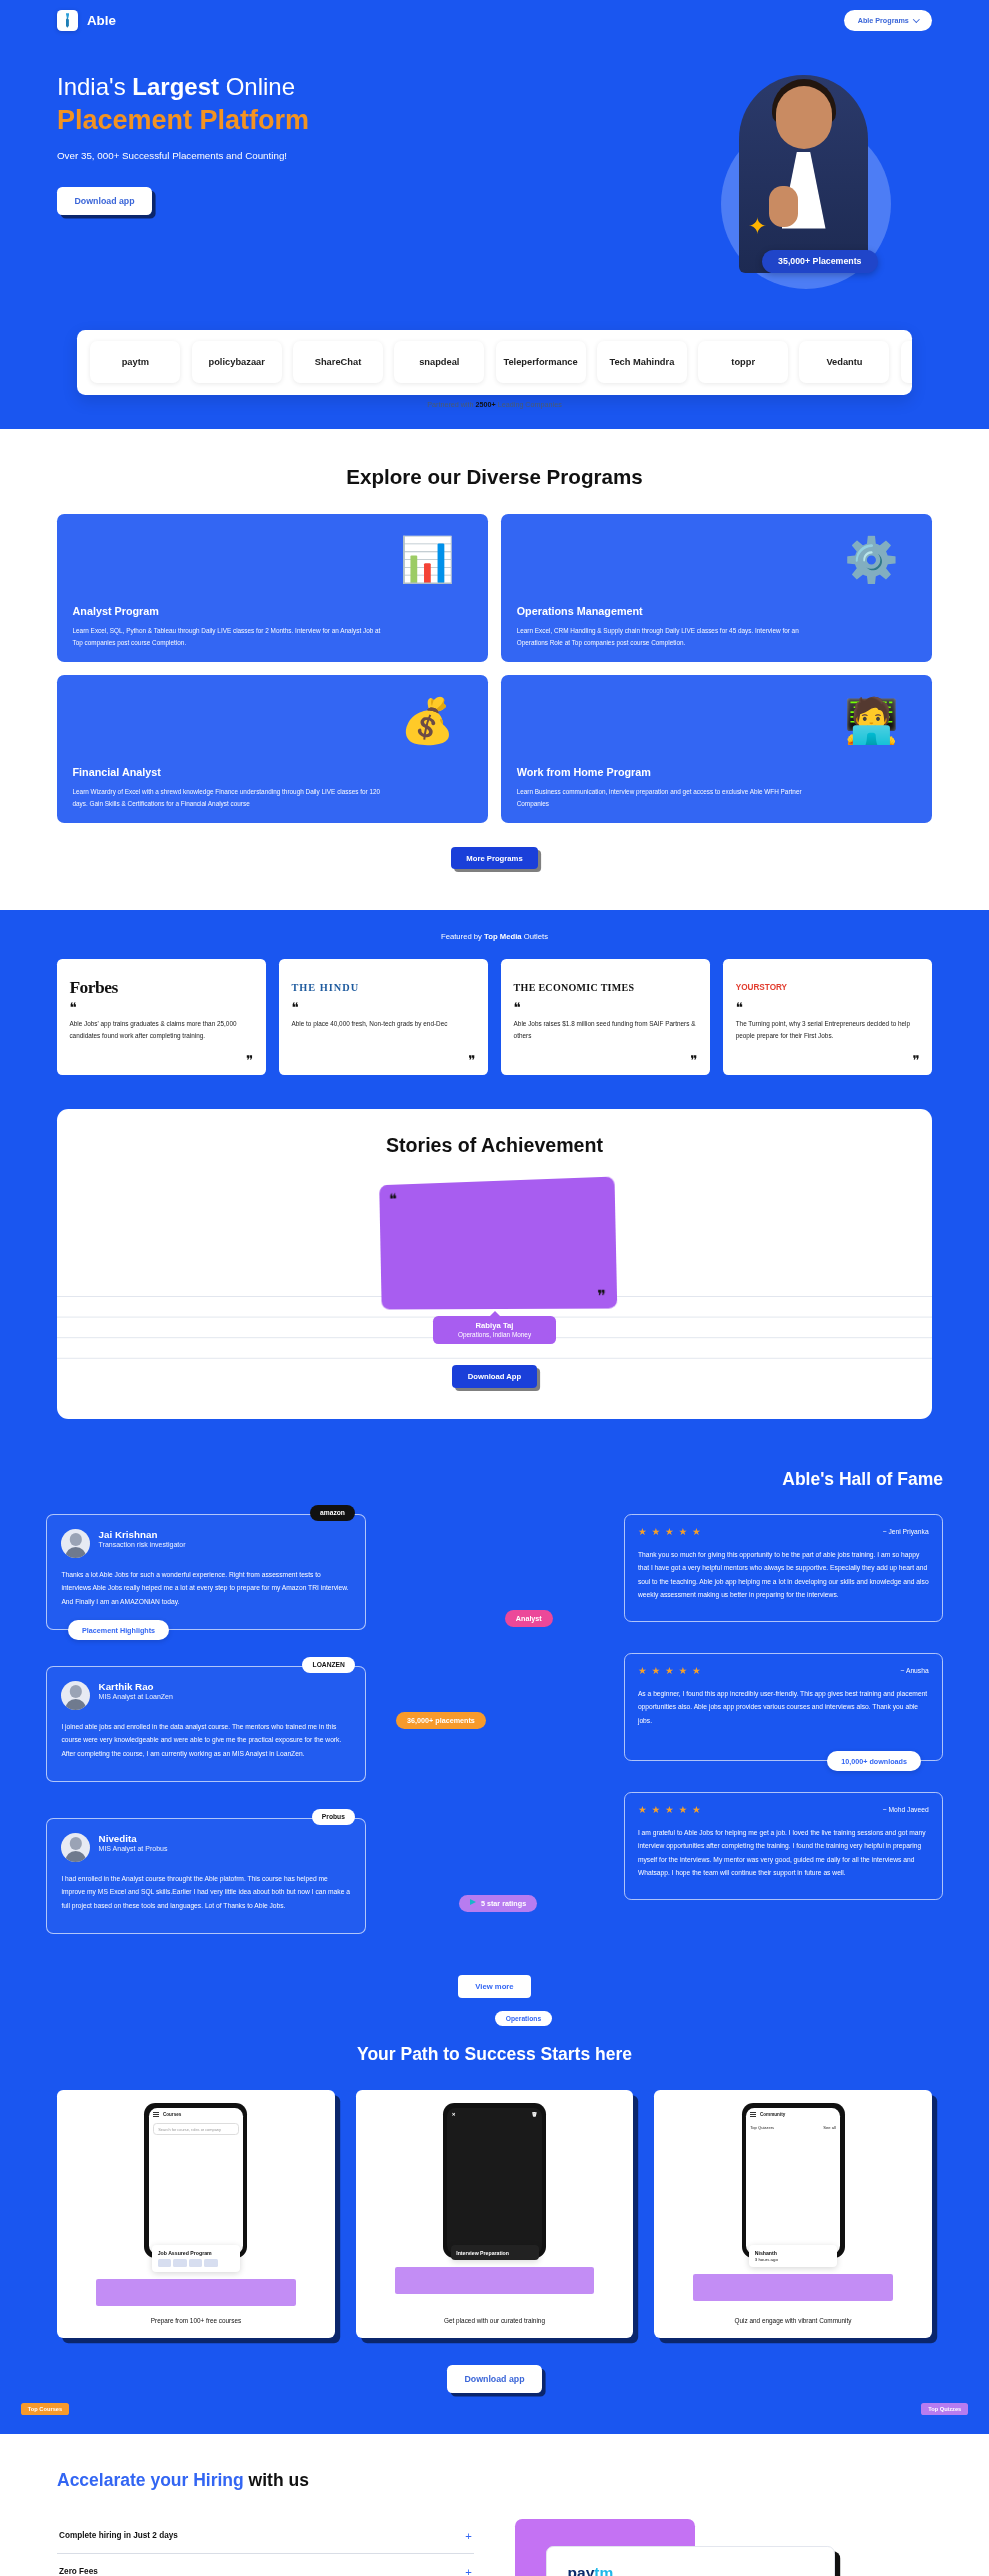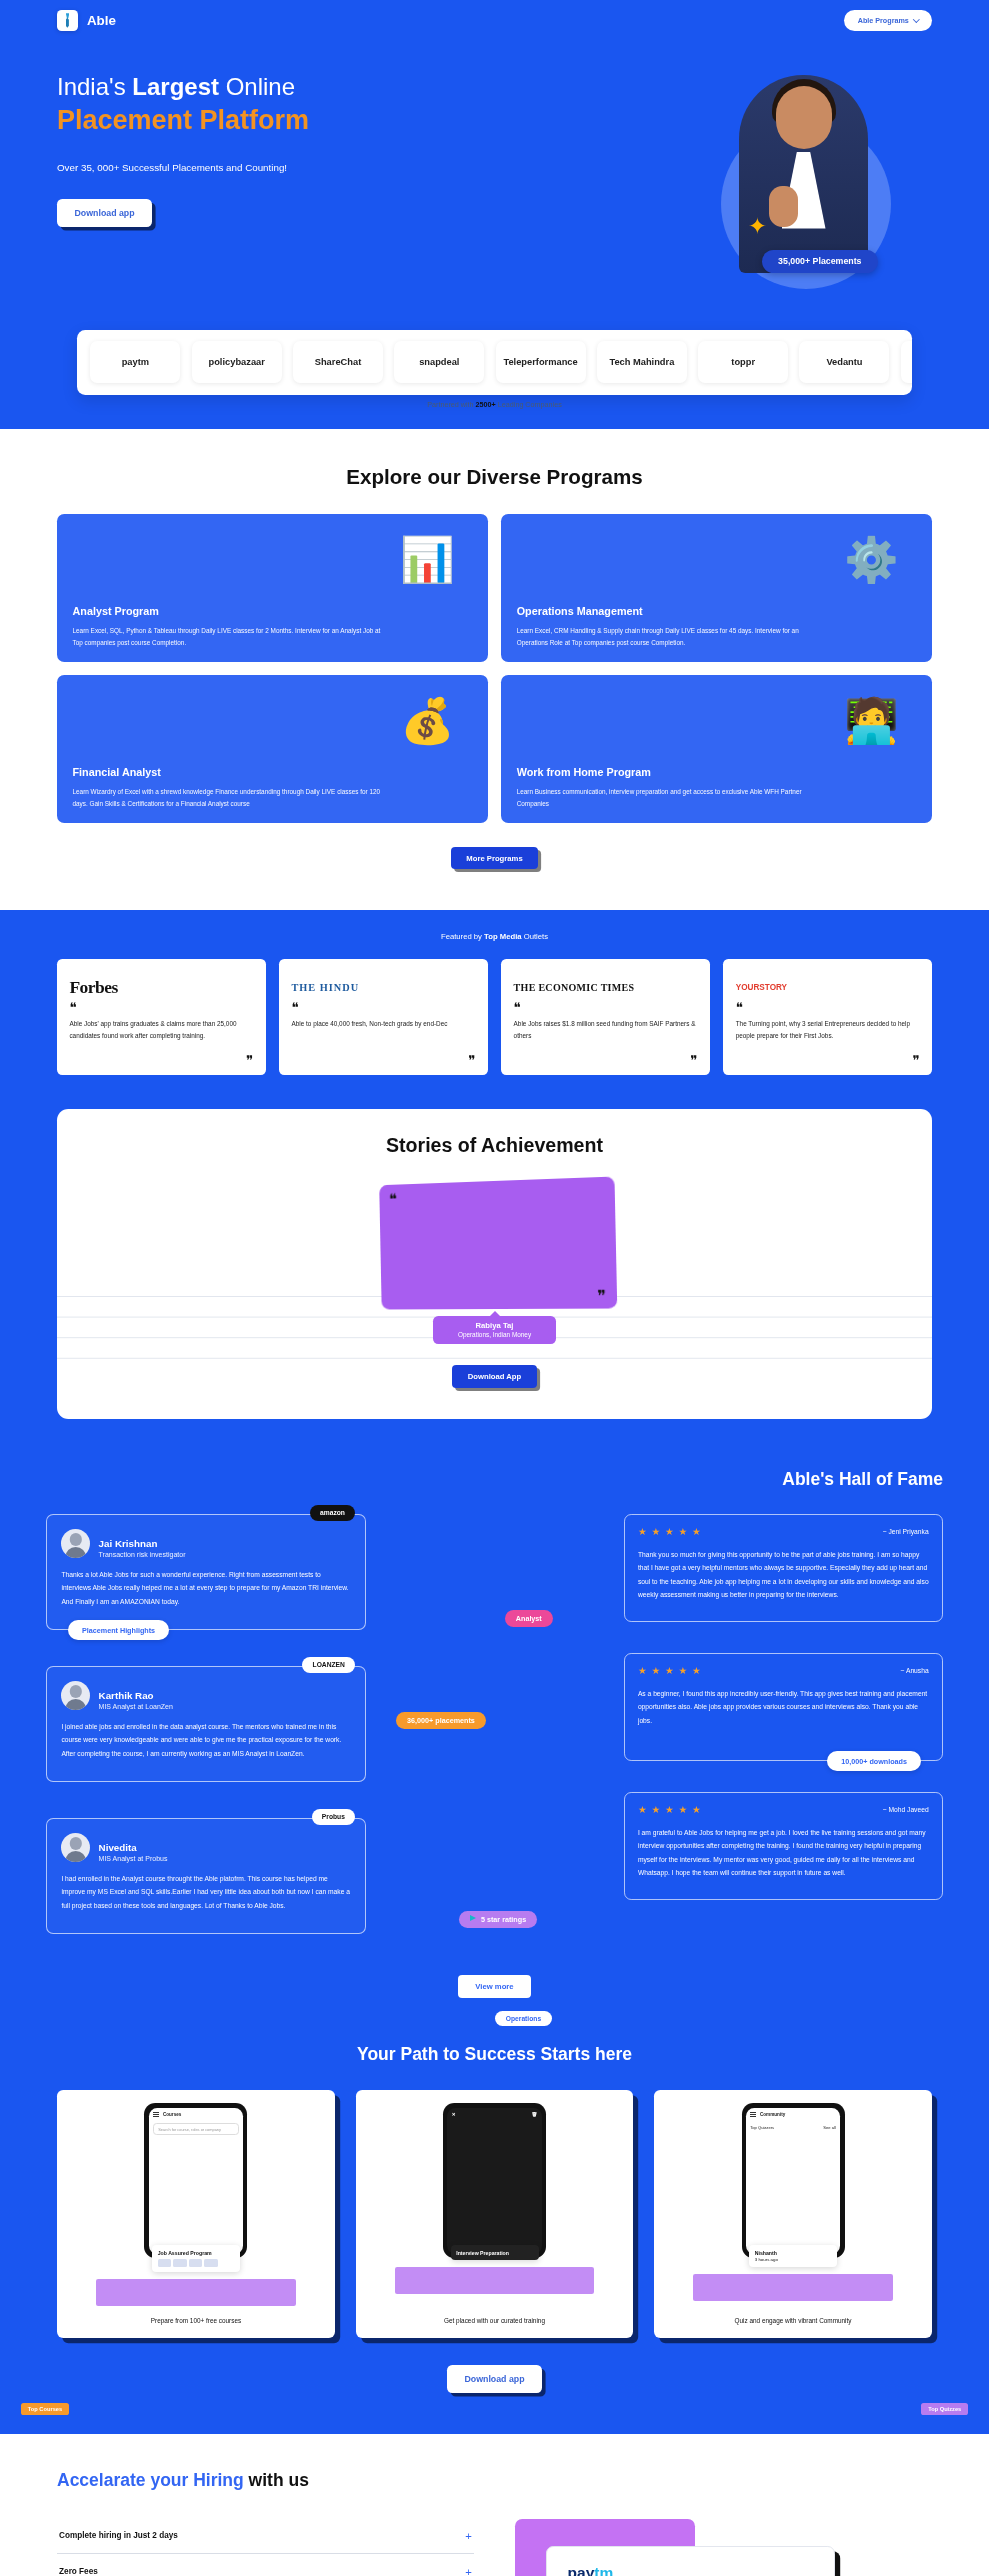--- a/index.html
+++ b/index.html
@@ -12,21 +12,21 @@
   .logo-tile:before{content:"";position:absolute;left:8.8px;top:3.1px;width:3.6px;height:4.6px;background:#2b9fd8;clip-path:polygon(0 0,100% 0,70% 100%,30% 100%)}
   .logo-tile:after{content:"";position:absolute;left:8.8px;top:7.2px;width:3.1px;height:10.3px;background:#1f7fb5;clip-path:polygon(50% 0,100% 22%,100% 80%,50% 100%,0 80%,0 22%)}
   .brand-name{color:#fff;font-size:13.4px;font-weight:700}
   .hdr-btn{background:#fff;color:#3b66d8;border:none;border-radius:11.3px;padding:5.7px 13.4px;font-size:7.2px;font-weight:600;display:flex;align-items:center;gap:5.2px;cursor:pointer;font-family:inherit}
   .chev{width:4.6px;height:4.6px;border-right:1px solid #3b66d8;border-bottom:1px solid #3b66d8;transform:rotate(45deg);margin-top:-2.1px}
   
   .hero{position:relative;height:289px;padding:31px 57px 0}
   .hero h1{font-size:24px;line-height:1.25;color:#fff;font-weight:400}
   .hero h1 b{font-weight:800}
   .hero h2{font-size:27px;color:#f39322;font-weight:800;margin-top:3.1px}
-  .hero p{color:#fff;font-size:9.8px;margin-top:26px}
+  .hero p{color:#fff;font-size:9.8px;margin-top:14px}
   .btn-wht{display:inline-block;background:#fff;color:#3b66d8;border:none;border-radius:5.2px;padding:8.8px 17.5px;font-size:8.8px;font-weight:700;margin-top:26px;box-shadow:3.6px 3.6px 0 rgba(0,0,0,.55);cursor:pointer;font-family:inherit}
   .hero-art{position:absolute;right:62px;top:15.5px;width:319px;height:237px}
   .circ{position:absolute;right:36px;top:62px;width:170px;height:170px;border-radius:50%;background:#4d7df5}
   .person{position:absolute;right:59px;top:18px;width:129px;height:198px;background:linear-gradient(180deg,#2b3a6b 0%,#1d2a52 100%);border-radius:64px 64px 6.2px 6.2px}
   .p-head{position:absolute;left:50%;top:11.3px;transform:translateX(-50%);width:56px;height:63px;border-radius:28px;background:#c98b62}
   .p-hair{position:absolute;left:50%;top:4.1px;transform:translateX(-50%);width:64px;height:45px;border-radius:32px 32px 10.3px 10.3px;background:#22160f}
   .p-shirt{position:absolute;left:50%;top:77px;transform:translateX(-50%);width:44px;height:77px;background:#fff;clip-path:polygon(35% 0,65% 0,100% 100%,0 100%)}
   .p-thumb{position:absolute;left:30px;top:111px;width:29px;height:41px;border-radius:13.4px;background:#c98b62}
   .sparkle{position:absolute;right:160px;bottom:54px;font-size:23px;color:#ffb400}
   .pill-stat{position:absolute;right:49px;bottom:20.6px;background:#2045c9;color:#fff;border-radius:13.4px;padding:6.7px 16.5px;font-size:8.8px;font-weight:700;box-shadow:0 2.1px 7.2px rgba(0,0,0,.25)}
@@ -75,36 +75,36 @@
   .story-name .r{font-size:6.4px;margin-top:1.5px}
   .story-name:before{content:"";position:absolute;top:-5.2px;left:50%;transform:translateX(-50%);border:5.2px solid transparent;border-bottom-color:#a85df0;border-top:0}
   .story-btn-wrap{text-align:center;margin-top:21.6px;position:relative}
   
   .hof{background:#1a56f0;padding:30px 46px 36px;position:relative}
   .hof h2{text-align:right;color:#fff;font-size:17.5px;font-weight:800;margin-bottom:24px}
   .hof-cols{display:grid;grid-template-columns:1fr 1fr;gap:258px}
   .tcard{border:0.8px solid rgba(255,255,255,.65);border-radius:7.2px;padding:13.4px 14.4px 15.5px;margin-bottom:36px;position:relative;color:#fff;min-height:116px;background:rgba(255,255,255,.04)}
   .tbadge{position:absolute;right:9.3px;top:-9.8px;background:#111;color:#fff;border-radius:9.8px;padding:4.1px 10.3px;font-size:6.7px;font-weight:700}
   .tbadge.light{background:#fff;color:#111}
-  .t-top{display:flex;align-items:flex-end;gap:8.2px}
+  .t-top{display:flex;align-items:flex-start;gap:8.2px}
   .t-av{width:29px;height:29px;border-radius:50%;background:#e7eaf3;flex:0 0 auto;position:relative;overflow:hidden}
   .t-av:before{content:"";position:absolute;left:50%;top:4.6px;transform:translateX(-50%);width:12.4px;height:12.4px;border-radius:50%;background:#9aa3b5}
   .t-av:after{content:"";position:absolute;left:50%;top:18px;transform:translateX(-50%);width:21.6px;height:13.4px;border-radius:10.8px 10.8px 0 0;background:#6f7a8e}
   .t-name{font-size:9.8px;font-weight:600}
   .t-role{font-size:7px;opacity:.92;margin-top:1.5px}
   .t-text{font-size:6.7px;line-height:2;margin-top:10.3px}
   .ph-chip{position:absolute;left:20.6px;background:#fff;color:#3366f3;border-radius:11.3px;padding:5.7px 14.4px;font-size:7.2px;font-weight:600;box-shadow:0 1.5px 5.2px rgba(0,0,0,.15)}
   .rcard{border:0.8px solid rgba(255,255,255,.65);border-radius:7.2px;padding:11.3px 13.4px 14.4px;margin-bottom:31px;color:#fff;min-height:108px;position:relative}
   .stars{color:#f7a02a;font-size:9.8px;letter-spacing:1px}
   .r-by{position:absolute;right:13.4px;top:12.4px;font-size:6.7px}
   .mid-badges{position:absolute;left:50%;top:155px;transform:translateX(-50%);width:216px;height:592px;pointer-events:none}
   .mb{position:absolute;border-radius:10.3px;padding:4.1px 11.3px;font-size:7.2px;font-weight:700;white-space:nowrap}
   .mb.green{background:#ec4899;color:#fff;left:118px;top:16px}
   .mb.orange{background:#f79a2b;color:#fff;left:9.3px;top:118px}
-  .mb.purple{background:#b77cf0;color:#fff;left:72px;top:317px;display:flex;align-items:flex-start;gap:5.2px}
+  .mb.purple{background:#b77cf0;color:#fff;left:72px;top:301px;display:flex;align-items:flex-start;gap:5.2px}
   .play-tri{width:0;height:0;border-left:6.2px solid #19b5c9;border-top:3.6px solid transparent;border-bottom:3.6px solid transparent}
   .mb.small{background:#fff;color:#3366f3;left:108px;top:417px;font-size:6.7px}
   .view-wrap{text-align:center;margin-top:5.2px}
   .btn-out{background:#fff;color:#3366f3;border:none;border-radius:4.1px;padding:6.7px 17.5px;font-size:7.7px;font-weight:700;cursor:pointer;font-family:inherit}
   
   .path{background:#1a56f0;padding:10.3px 57px 41px;position:relative}
   .path h2{text-align:center;color:#fff;font-size:17.5px;font-weight:800;margin-bottom:25px}
   .path-grid{display:grid;grid-template-columns:repeat(3,1fr);gap:20.6px}
   .pcard{background:#fff;border-radius:6.2px;padding:13.4px 11.3px 11.3px;box-shadow:5.2px 5.2px 0 rgba(0,0,0,.55);min-height:216px;display:flex;flex-direction:column;align-items:center}
   .phone{width:103px;height:155px;background:#111;border-radius:11.3px;padding:4.1px;position:relative}

